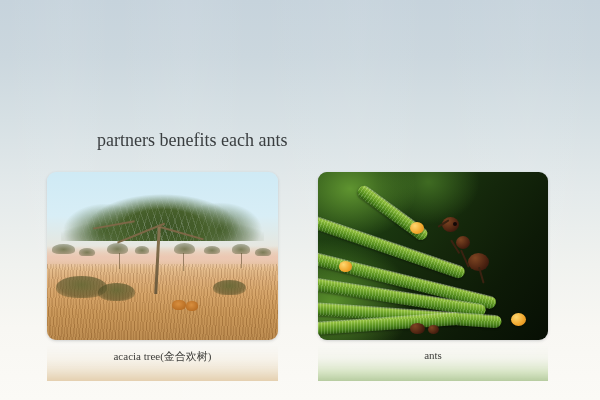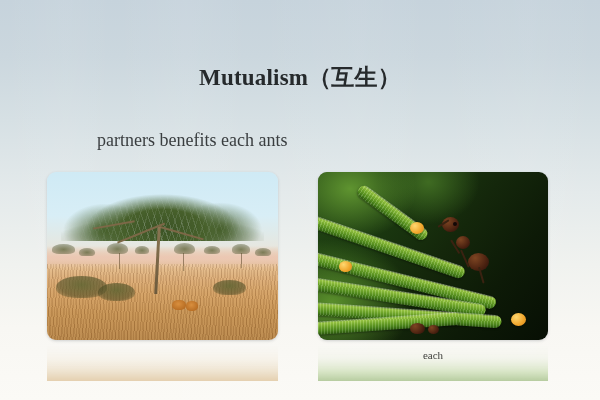--- a/index.html
+++ b/index.html
@@ -270,21 +270,20 @@
     white-space: nowrap;
   }
 </style>
 </head>
 <body>
 
 <div id="slide">
 
   <div id="sheen"></div>
 
-  <div id="title">Mutualism（互生）</div>
   <div id="subtitle">partners benefits each ants</div>
 
   <div class="photo-block" id="photo-left">
     <div class="photo">
       <div class="savanna">
 
         <div class="sav-haze"></div>
 
         <div class="far-tree" style="left:2%;  top:43%; width:10%; height:6%;"></div>
         <div class="far-tree" style="left:14%; top:45%; width:7%;  height:5%;"></div>
@@ -310,20 +309,21 @@
         <div class="shrub" style="left:4%;  top:62%; width:22%; height:13%;"></div>
         <div class="shrub" style="left:22%; top:66%; width:16%; height:11%;"></div>
         <div class="shrub" style="left:72%; top:64%; width:14%; height:9%;"></div>
 
         <div class="lion" style="left:54%; top:76%; width:6%;  height:6%;"></div>
         <div class="lion" style="left:60%; top:77%; width:5.5%;height:5.5%;"></div>
       </div>
     </div>
 
     <div class="reflection refl-left"></div>
+    <div class="caption">acacia tree(金合欢树)</div>
   </div>
 
   <div class="photo-block" id="photo-right">
     <div class="photo">
       <div class="antshot">
 
         <div class="leaf" style="left:-10%; top:22%; width:78%; transform:rotate(19deg);"></div>
         <div class="leaf" style="left:-12%; top:44%; width:92%; transform:rotate(14deg);"></div>
         <div class="leaf" style="left:-14%; top:60%; width:88%; transform:rotate(9deg);"></div>
         <div class="leaf" style="left:-16%; top:76%; width:96%; transform:rotate(4deg);"></div>
@@ -342,16 +342,16 @@
         <div class="ant-leg" style="left:62%; top:46%; width:19px; height:2px; transform:rotate(66deg);"></div>
         <div class="ant-leg" style="left:70%; top:56%; width:17px; height:2px; transform:rotate(74deg);"></div>
         <div class="ant-leg" style="left:52%; top:32%; width:13px; height:2px; transform:rotate(-32deg);"></div>
 
         <div class="ant-part" style="left:40%; top:90%; width:15px; height:11px;"></div>
         <div class="ant-part" style="left:48%; top:91%; width:11px; height:9px;"></div>
       </div>
     </div>
 
     <div class="reflection refl-right"></div>
-    <div class="caption">each</div>
+    <div class="caption">ants</div>
   </div>
 
 </div>
 
 </body></html>

